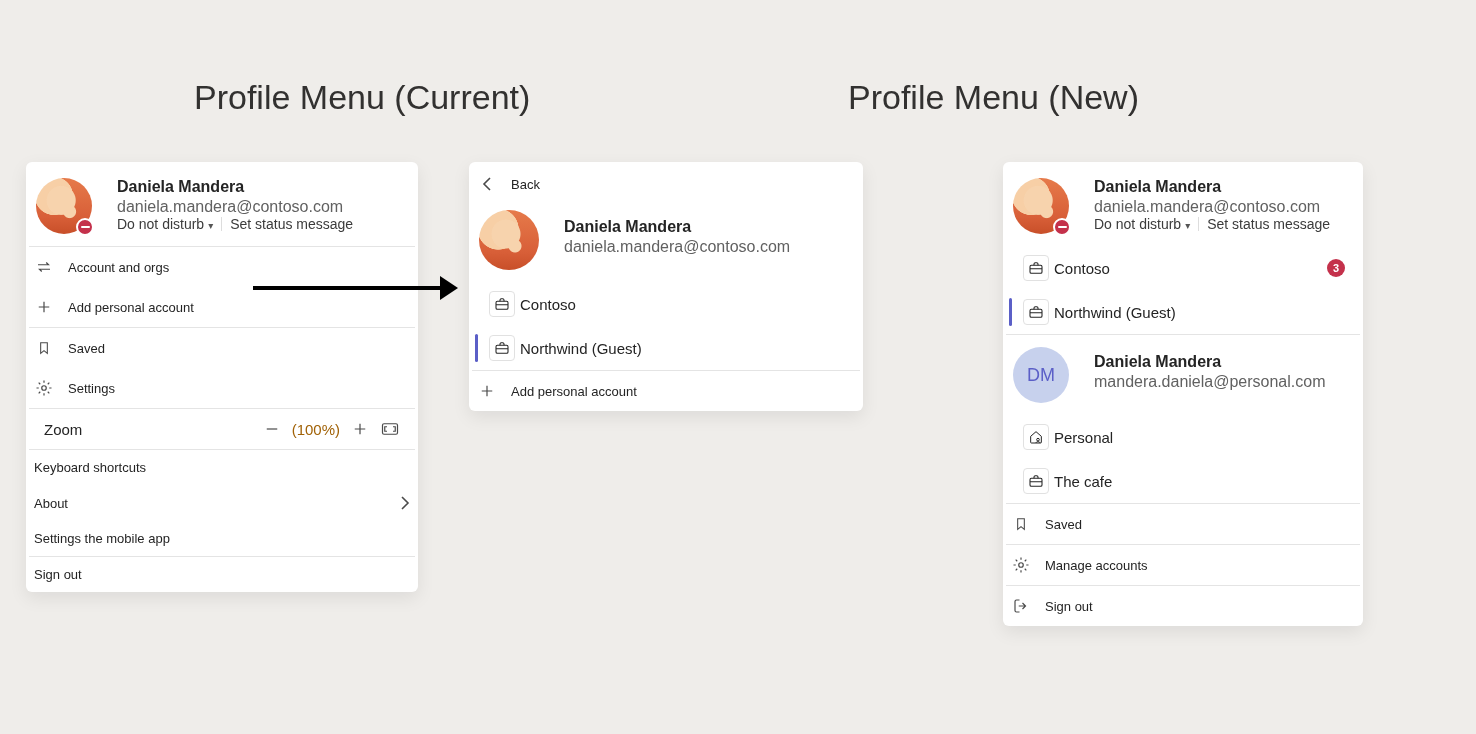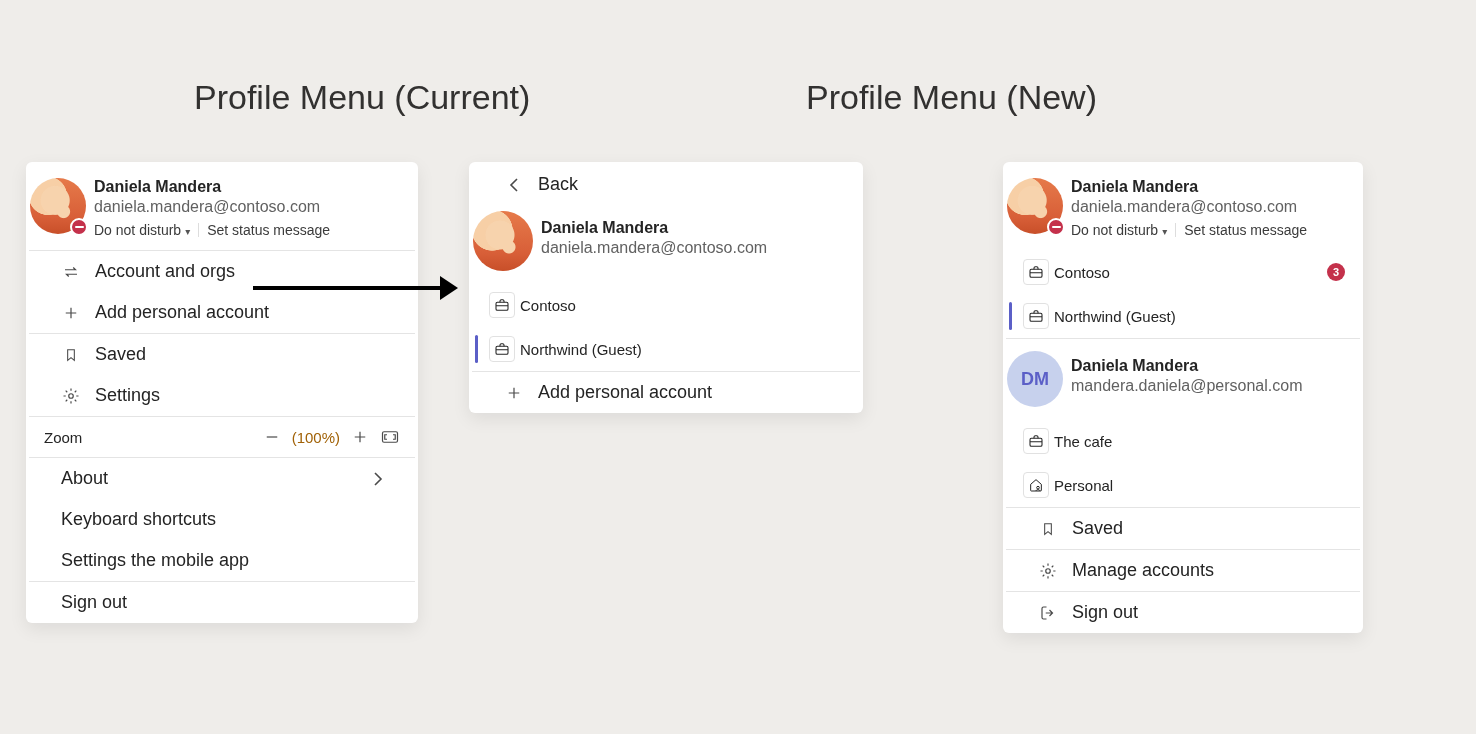--- a/index.html
+++ b/index.html
@@ -27,69 +27,69 @@
   .stage{position:relative;width:1336px;height:734px}
 
   h1.title{
     position:absolute;
     margin:0;
     font-weight:400;
     font-size:34px;
     color:#323130;
   }
   .title-left{left:194px;top:78px}
-  .title-right{left:806px;top:78px}
+  .title-right{left:848px;top:78px}
 
   .card{
     position:absolute;
     background:var(--card);
     border-radius:6px;
     box-shadow:var(--shadow);
     overflow:hidden;
   }
   .divider{height:1px;background:var(--border);margin:0 3px}
 
   .menu-item{
     display:flex;align-items:center;gap:14px;
-    padding:10px 35px;
-    font-size:18px;
+    padding:10px 8px;
+    font-size:13px;
     cursor:pointer;
     color:var(--text);
   }
   .menu-item .lbl{flex:1}
   .menu-item .ic{width:20px;height:20px;display:flex;align-items:center;justify-content:center;color:#4a4a4a}
   .menu-item .right-slot{display:flex;align-items:center;gap:10px;color:#4a4a4a}
 
   .profile-head{
-    display:flex;align-items:flex-start;gap:8px;
-    padding:16px 18px 12px 4px;
+    display:flex;align-items:flex-start;gap:25px;
+    padding:16px 18px 12px 10px;
   }
   .profile-head .avatar{flex-shrink:0;position:relative}
   .profile-head .who .name{font-weight:600;font-size:16px}
   .profile-head .who .email{font-size:16px;color:var(--muted);margin-top:2px}
-  .profile-head .who .statusrow{display:flex;align-items:center;gap:8px;margin-top:6px;font-size:14px;color:#3b3b3b}
+  .profile-head .who .statusrow{display:flex;align-items:center;gap:8px;font-size:14px;color:#3b3b3b}
   .profile-head .who .statusrow .dnd .chev{font-size:10px;margin-left:4px;color:#555}
   .profile-head .who .statusrow .sep{width:1px;height:14px;background:#ddd}
 
   .avatar{
     width:56px;height:56px;border-radius:50%;
     background: radial-gradient(circle at 32% 32%, #f7cfa6 0 35%, transparent 36%),
                 linear-gradient(180deg,#e67a4a 0%,#d85f38 70%,#c84f29 100%);
     position:relative;
   }
   .avatar.md{width:60px;height:60px}
   .avatar .face{
     position:absolute;inset:0;border-radius:50%;
     background:
       radial-gradient(circle at 45% 40%, #f7d3ad 0 14px, transparent 15px),
       radial-gradient(circle at 60% 60%, #f7d3ad 0 6px, transparent 7px);
   }
   .avatar-initials{
     width:56px;height:56px;border-radius:50%;
-    background:#c7d1ed;color:#5b5fc7;font-weight:700;
+    background:#c7d1ed;color:#5b5fc7;font-weight:400;
     display:flex;align-items:center;justify-content:center;font-size:18px;
   }
 
   .presence{
     position:absolute;right:-2px;bottom:-2px;
     width:18px;height:18px;border-radius:50%;
     background:var(--dnd);border:2px solid #fff;
     display:flex;align-items:center;justify-content:center;
   }
   .presence .bar{width:9px;height:2px;background:#fff;border-radius:1px}
@@ -205,29 +205,29 @@
       <span class="ic">
         <svg width="18" height="14" viewBox="0 0 24 18" fill="none" stroke="currentColor" stroke-width="1.6">
             <rect x="2" y="2" width="20" height="14" rx="2"></rect>
             <path d="M8 6H5v3M16 6h3v3M8 12H5V9M16 12h3V9"></path>
           </svg>
       </span>
     </div>
     <div class="divider"></div>
 
     <div class="menu-item">
+      <span class="lbl">Keyboard shortcuts</span>
+    </div>
+    <div class="menu-item">
       <span class="lbl">About</span>
       <span class="right-slot">
         <svg width="10" height="16" viewBox="0 0 10 16" fill="none" stroke="currentColor" stroke-width="1.6">
             <path d="M2 2l6 6-6 6"></path>
           </svg>
       </span>
-    </div>
-    <div class="menu-item">
-      <span class="lbl">Keyboard shortcuts</span>
     </div>
     <div class="menu-item">
       <span class="lbl">Settings the mobile app</span>
     </div>
     <div class="divider"></div>
     <div class="menu-item">
       <span class="lbl">Sign out</span>
     </div>
   </div>
 
@@ -328,37 +328,37 @@
     <div class="profile-head" style="padding-top:12px;padding-bottom:12px">
       <div class="avatar-initials">DM</div>
       <div class="who" style="padding-top:6px">
         <div class="name">Daniela Mandera</div>
         <div class="email">mandera.daniela@personal.com</div>
       </div>
     </div>
 
     <div class="org-row">
       <span class="boxed">
-        <svg width="16" height="14" viewBox="0 0 24 20" fill="none" stroke="currentColor" stroke-width="1.6">
-            <rect x="3" y="6" width="18" height="12" rx="2"></rect>
-            <path d="M9 6V4a2 2 0 012-2h2a2 2 0 012 2v2M3 11h18"></path>
-          </svg>
-      </span>
-      <span class="lbl">The cafe</span>
-    </div>
-    <div class="org-row">
-      <span class="boxed">
         <svg width="16" height="16" viewBox="0 0 24 24" fill="none" stroke="currentColor" stroke-width="1.5">
             <path d="M4 11l8-7 8 7v9a1 1 0 01-1 1H5a1 1 0 01-1-1z"></path>
             <circle cx="15" cy="16" r="2"></circle>
             <path d="M12 21c0-1.2 1.3-2 3-2s3 .8 3 2"></path>
           </svg>
       </span>
       <span class="lbl">Personal</span>
     </div>
+    <div class="org-row">
+      <span class="boxed">
+        <svg width="16" height="14" viewBox="0 0 24 20" fill="none" stroke="currentColor" stroke-width="1.6">
+            <rect x="3" y="6" width="18" height="12" rx="2"></rect>
+            <path d="M9 6V4a2 2 0 012-2h2a2 2 0 012 2v2M3 11h18"></path>
+          </svg>
+      </span>
+      <span class="lbl">The cafe</span>
+    </div>
     <div class="divider"></div>
 
     <div class="menu-item">
       <span class="ic">
         <svg width="16" height="18" viewBox="0 0 24 24" fill="none" stroke="currentColor" stroke-width="1.6">
             <path d="M7 4h10v16l-5-4-5 4z"></path>
           </svg>
       </span>
       <span class="lbl">Saved</span>
     </div>

